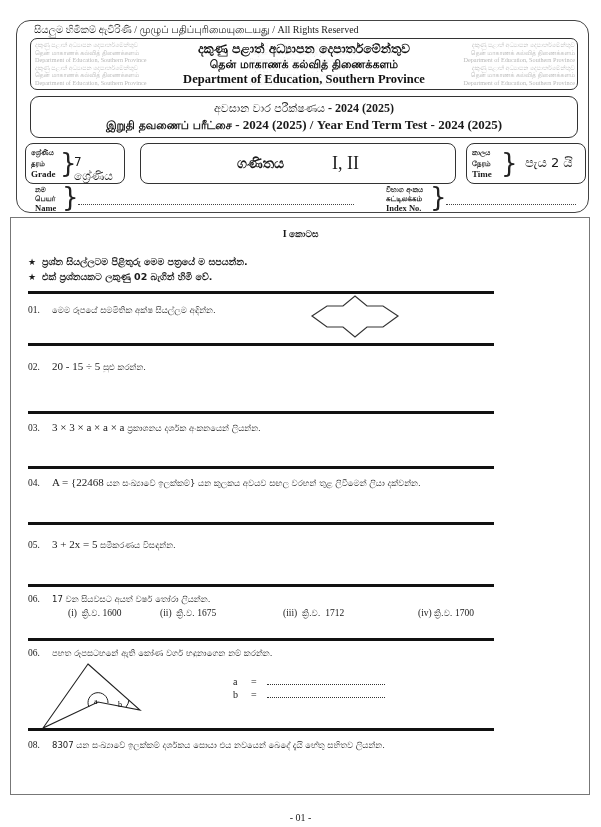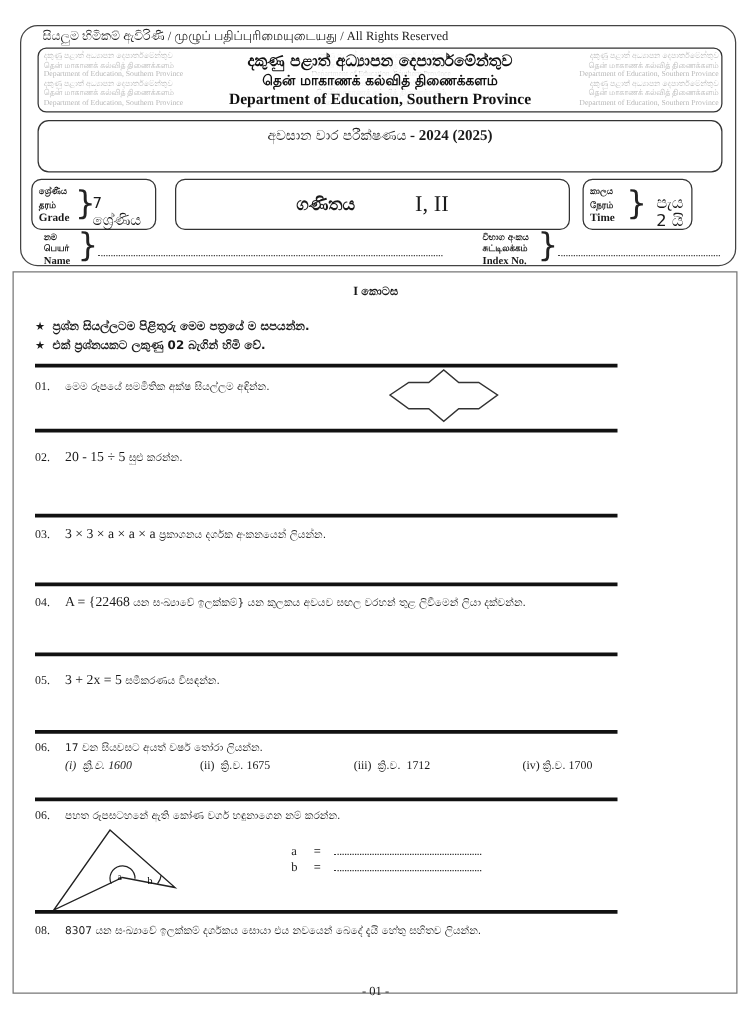--- a/index.html
+++ b/index.html
@@ -21,21 +21,21 @@
   .dept-titles span { background:rgba(255,255,255,0.75); padding:0 2px; }
   .exam-box { left:30px; top:96px; width:548px; height:42px; border:1px solid #333; border-radius:9px;
               box-sizing:border-box; text-align:center; }
   .exam-si { font-size:11px; line-height:15px; margin-top:4px; font-family:"DejaVu Sans", sans-serif; }
   .exam-si .yr { font-family:"Liberation Serif", serif; font-weight:bold; font-size:12px; }
   .exam-main { font-size:13px; font-weight:bold; line-height:18px; }
   .exam-main .ta { font-family:"DejaVu Sans", sans-serif; font-size:11px; }
   .grade-box { left:25px; top:143px; width:100px; height:41px; border:1px solid #333; border-radius:8px; box-sizing:border-box; }
   .subject-box { left:140px; top:143px; width:316px; height:41px; border:1px solid #333; border-radius:8px; box-sizing:border-box;
                  display:flex; align-items:center; justify-content:center;gap:40px; }
-  .time-box { left:466px; top:143px; width:88px; height:41px; border:1px solid #333; border-radius:8px; box-sizing:border-box; }
+  .time-box { left:466px; top:143px; width:120px; height:41px; border:1px solid #333; border-radius:8px; box-sizing:border-box; }
   .lbl3 { position:absolute; left:5px; top:4px; font-size:7px; line-height:10.5px; font-weight:bold; }
   .lbl3 .en { font-size:9px; }
   .brace { position:absolute; font-size:26px; font-weight:normal; color:#222; font-family:"DejaVu Sans", sans-serif; line-height:26px; }
   .grade-val { position:absolute; left:48px; top:11px; font-size:12px; font-family:"DejaVu Sans", sans-serif; }
   .subject-si { font-size:14px; font-family:"DejaVu Sans", sans-serif; font-weight:bold; }
   .subject-num { font-size:18px; font-weight:normal; margin-left:8px; }
   .time-val { position:absolute; left:58px; top:11px; font-size:13px; font-family:"DejaVu Sans", sans-serif; }
   .name-label { left:35px; top:186px; font-size:7px; line-height:9px; font-weight:bold; }
   .name-label .en { font-size:8.5px; }
   .name-brace { left:62px; top:184px; }
@@ -54,21 +54,21 @@
   .q { left:28px; font-size:9.5px; white-space:nowrap; }
   .q .num { display:inline-block; width:24px; }
   .q .si { font-family:"DejaVu Sans", sans-serif; font-size:8.5px; }
   .q .math { font-size:11px; }
   .opt { position:absolute; font-size:9.5px; white-space:nowrap; }
   .opt .si { font-family:"DejaVu Sans", sans-serif; font-size:8.5px; }
   .ans-row { font-size:10px; white-space:nowrap; }
   .ans-row .lab { display:inline-block; width:18px; }
   .ans-row .eq { display:inline-block; width:16px; }
   .ans-row .d { display:inline-block; width:118px; border-bottom:1px dotted #333; height:7px; vertical-align:baseline; }
-  .page-num { left:0; width:601px; top:788px; text-align:center; font-size:10px; }
+  .page-num { left:0; width:601px; top:812px; text-align:center; font-size:10px; }
 </style>
 </head>
 <body>
 
 <div class="abs outer-frame"></div>
 <div class="abs rights">සියලුම හිමිකම් ඇවිරිණි / முழுப் பதிப்புரிமையுடையது / All Rights Reserved</div>
 
 <div class="abs dept-box">
   <div class="watermark" id="wm">
       <div class="wm-row">
@@ -106,20 +106,23 @@
     <div class="dept-si"><span>දකුණු පළාත් අධ්‍යාපන දෙපාර්තමේන්තුව</span></div>
     <div class="dept-ta"><span>தென் மாகாணக் கல்வித் திணைக்களம்</span></div>
     <div class="dept-en"><span>Department of Education, Southern Province</span></div>
   </div>
 </div>
 
 <div class="abs exam-box">
   <div class="exam-si">
     <span>අවසාන වාර පරීක්ෂණය</span><span class="yr"> - 2024 (2025)</span>
   </div>
+  <div class="exam-main">
+    <span class="ta">இறுதி தவணைப் பரீட்சை</span><span> - 2024 (2025) / Year End Term Test - 2024 (2025)</span>
+  </div>
 </div>
 
 <div class="abs grade-box">
   <div class="lbl3">
     <div style="font-family:'DejaVu Sans',sans-serif;">ශ්‍රේණිය</div>
     <div style="font-family:'DejaVu Sans',sans-serif;">தரம்</div>
     <div class="en">Grade</div>
   </div>
   <div class="brace" style="left:34px; top:6px;">}</div>
   <div class="grade-val">7 ශ්‍රේණිය</div>
@@ -202,21 +205,21 @@
 <div class="abs q" style="top:538px;">
   <span class="num">05.</span><span class="math" style="font-style:normal;">3 + 2x = 5</span><span class="si">  සමීකරණය විසඳන්න.</span>
 </div>
 
 <div class="abs rule" style="top:584px;"></div>
 
 <div class="abs q" style="top:594px;">
   <span class="num">06.</span><span class="si">17 වන සියවසට අයත් වර්ෂ තෝරා ලියන්න.</span>
 </div>
 <div class="abs" style="left:0; top:608px; width:601px; height:14px;">
-  <div class="opt" style="left:52px;font-style:italic;">
+  <div class="opt" style="left:68px;">
     <span>(i)</span>&nbsp;&nbsp;<span class="si">ක්‍රි.ව.</span> <span>1600</span>
   </div>
   <div class="opt" style="left:160px;">
     <span>(ii)</span>&nbsp;&nbsp;<span class="si">ක්‍රි.ව.</span> <span>1675</span>
   </div>
   <div class="opt" style="left:283px;">
     <span>(iii)</span>&nbsp;&nbsp;<span class="si">ක්‍රි.ව.</span>&nbsp; <span>1712</span>
   </div>
   <div class="opt" style="left:418px;">
     <span>(iv)</span>&nbsp;<span class="si">ක්‍රි.ව.</span> <span>1700</span>

